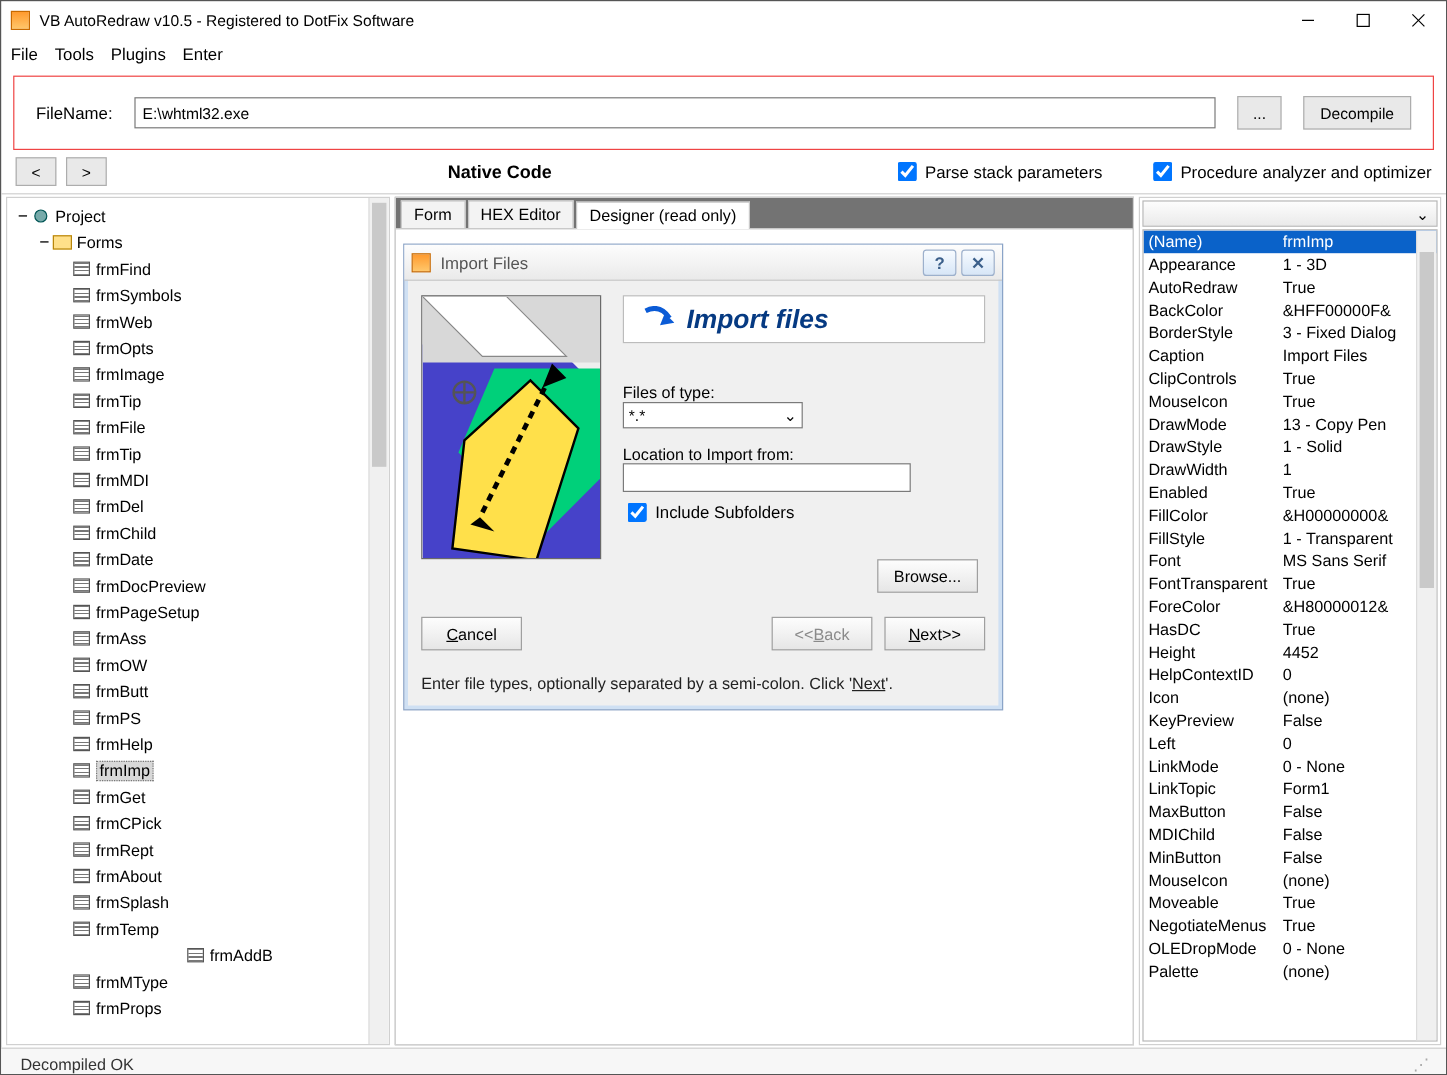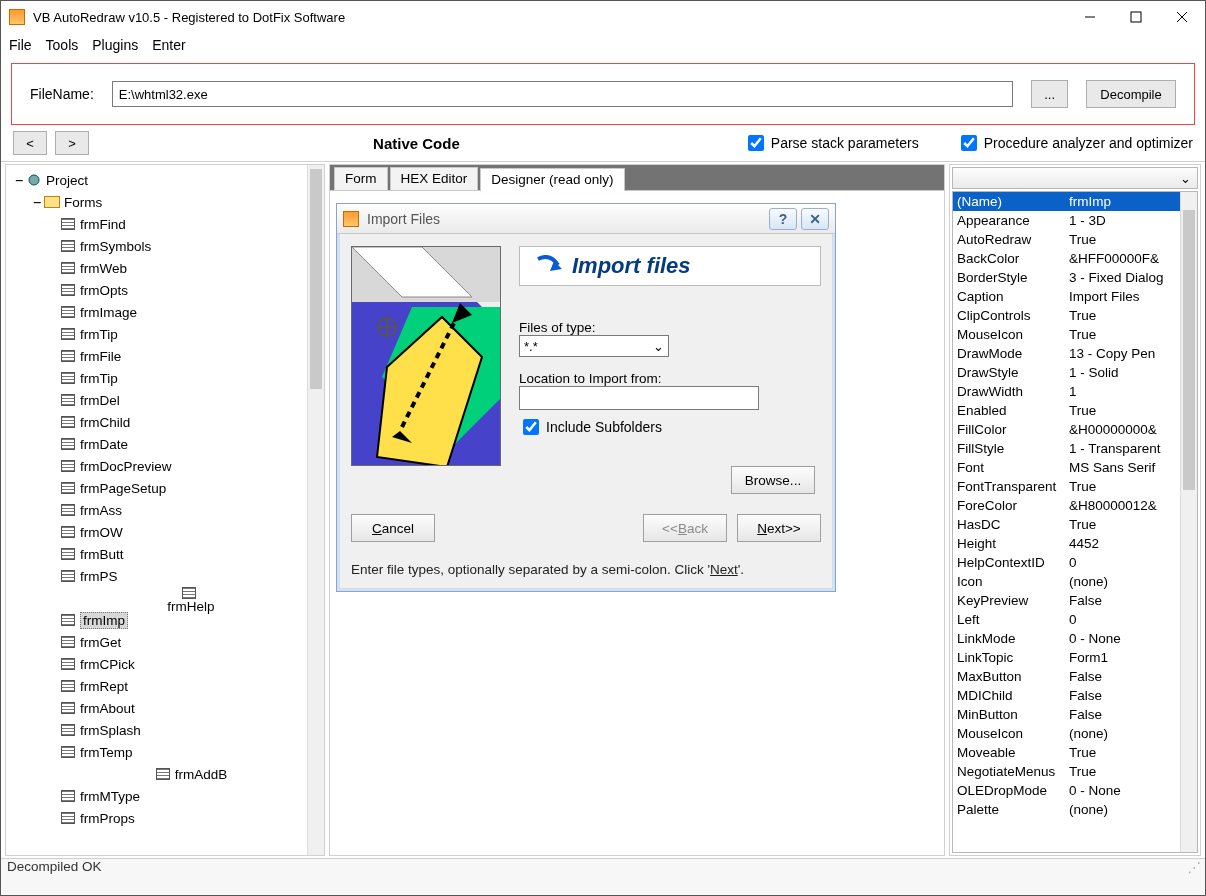--- a/index.html
+++ b/index.html
@@ -50,21 +50,21 @@
   .wbtn { min-width:84px; height:28px; background:linear-gradient(#fdfdfd,#e6e6e6); border:1px solid #9f9f9f; display:inline-flex; align-items:center; justify-content:center; font-size:13.5px; padding:0 12px;}
   .wbtn.disabled { color:#8a8a8a; }
   .hint { font-size:13.5px; color:#222; margin-top:18px; }
   .prop-pane { width:252px; display:flex; flex-direction:column; border:1px solid #d0d0d0; margin:2px 4px 2px 2px; background:#fff;}
   .prop-head { height:22px; border:1px solid #b7b7b7; margin:2px; background:linear-gradient(#fdfdfd,#eaeaea); display:flex; justify-content:flex-end; align-items:center; padding-right:6px;}
   .prop-grid { flex:1; overflow:auto; border:1px solid #b7b7b7; margin:0 2px 2px 2px; font-size:13.5px; position:relative;}
   .prow { display:flex; height:19px; align-items:center; border-bottom:0px solid #eee;}
   .prow .pn { width:112px; padding-left:4px; white-space:nowrap; overflow:hidden; }
   .prow .pv { flex:1; padding-left:4px; white-space:nowrap; overflow:hidden; }
   .prow.sel { background:#0a62c9; color:#fff; }
-  .statusbar { height:37px; border-top:1px solid #cfcfcf; display:flex; align-items:flex-start; padding:0 6px; font-size:13.5px; color:#333; background:#f7f7f7;}
+  .statusbar { height:22px; border-top:1px solid #cfcfcf; display:flex; align-items:flex-end; padding:0 16px; font-size:13.5px; color:#333; background:#f7f7f7;}
   .statusbar .grip { margin-left:auto; color:#aaa; letter-spacing:-2px; }
   .vscroll-fake { position:absolute; right:0; top:0; bottom:0; width:17px; background:#f0f0f0; border-left:1px solid #dcdcdc;}
   .vscroll-fake .thumb { position:absolute; left:2px; right:2px; background:#c9c9c9; }
   u { text-decoration:underline; }
 </style>
 </head>
 <body>
 
 <div class="window">
 
@@ -184,20 +184,26 @@
           <div class="tree-row" style="padding-left:48px;">
             <span class="ticon">
               <span class="form-icon"></span>
             </span>
             <span class="lbl">frmTip</span>
           </div>
           <div class="tree-row" style="padding-left:48px;">
             <span class="ticon">
               <span class="form-icon"></span>
             </span>
+            <span class="lbl">frmMDI</span>
+          </div>
+          <div class="tree-row" style="padding-left:48px;">
+            <span class="ticon">
+              <span class="form-icon"></span>
+            </span>
             <span class="lbl">frmDel</span>
           </div>
           <div class="tree-row" style="padding-left:48px;">
             <span class="ticon">
               <span class="form-icon"></span>
             </span>
             <span class="lbl">frmChild</span>
           </div>
           <div class="tree-row" style="padding-left:48px;">
             <span class="ticon">
@@ -234,21 +240,21 @@
               <span class="form-icon"></span>
             </span>
             <span class="lbl">frmButt</span>
           </div>
           <div class="tree-row" style="padding-left:48px;">
             <span class="ticon">
               <span class="form-icon"></span>
             </span>
             <span class="lbl">frmPS</span>
           </div>
-          <div class="tree-row" style="padding-left:48px;flex-direction:column;">
+          <div class="tree-row" style="padding-left:48px;">
             <span class="ticon">
               <span class="form-icon"></span>
             </span>
             <span class="lbl">frmHelp</span>
           </div>
           <div class="tree-row selected" style="padding-left:48px;">
             <span class="ticon">
               <span class="form-icon"></span>
             </span>
             <span class="lbl">frmImp</span>

